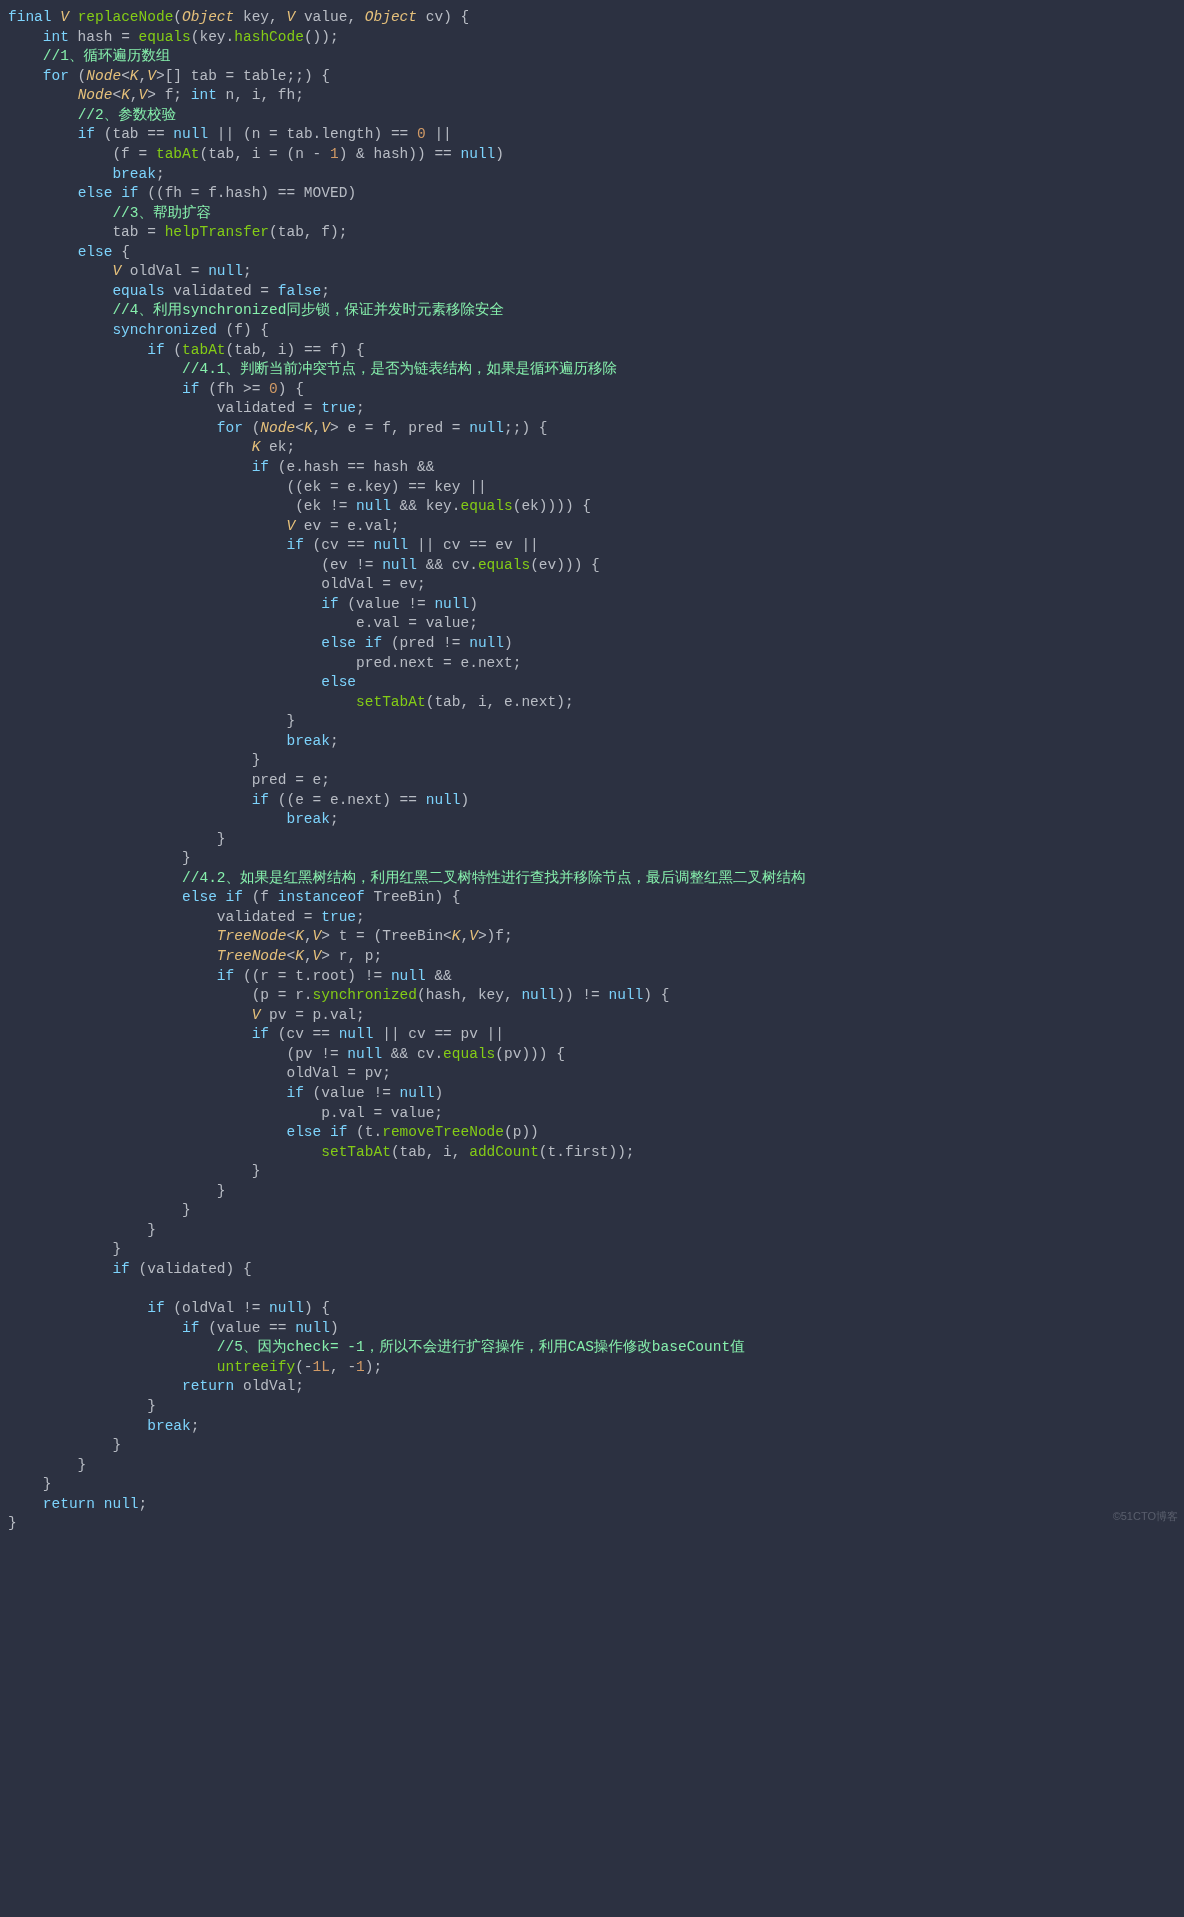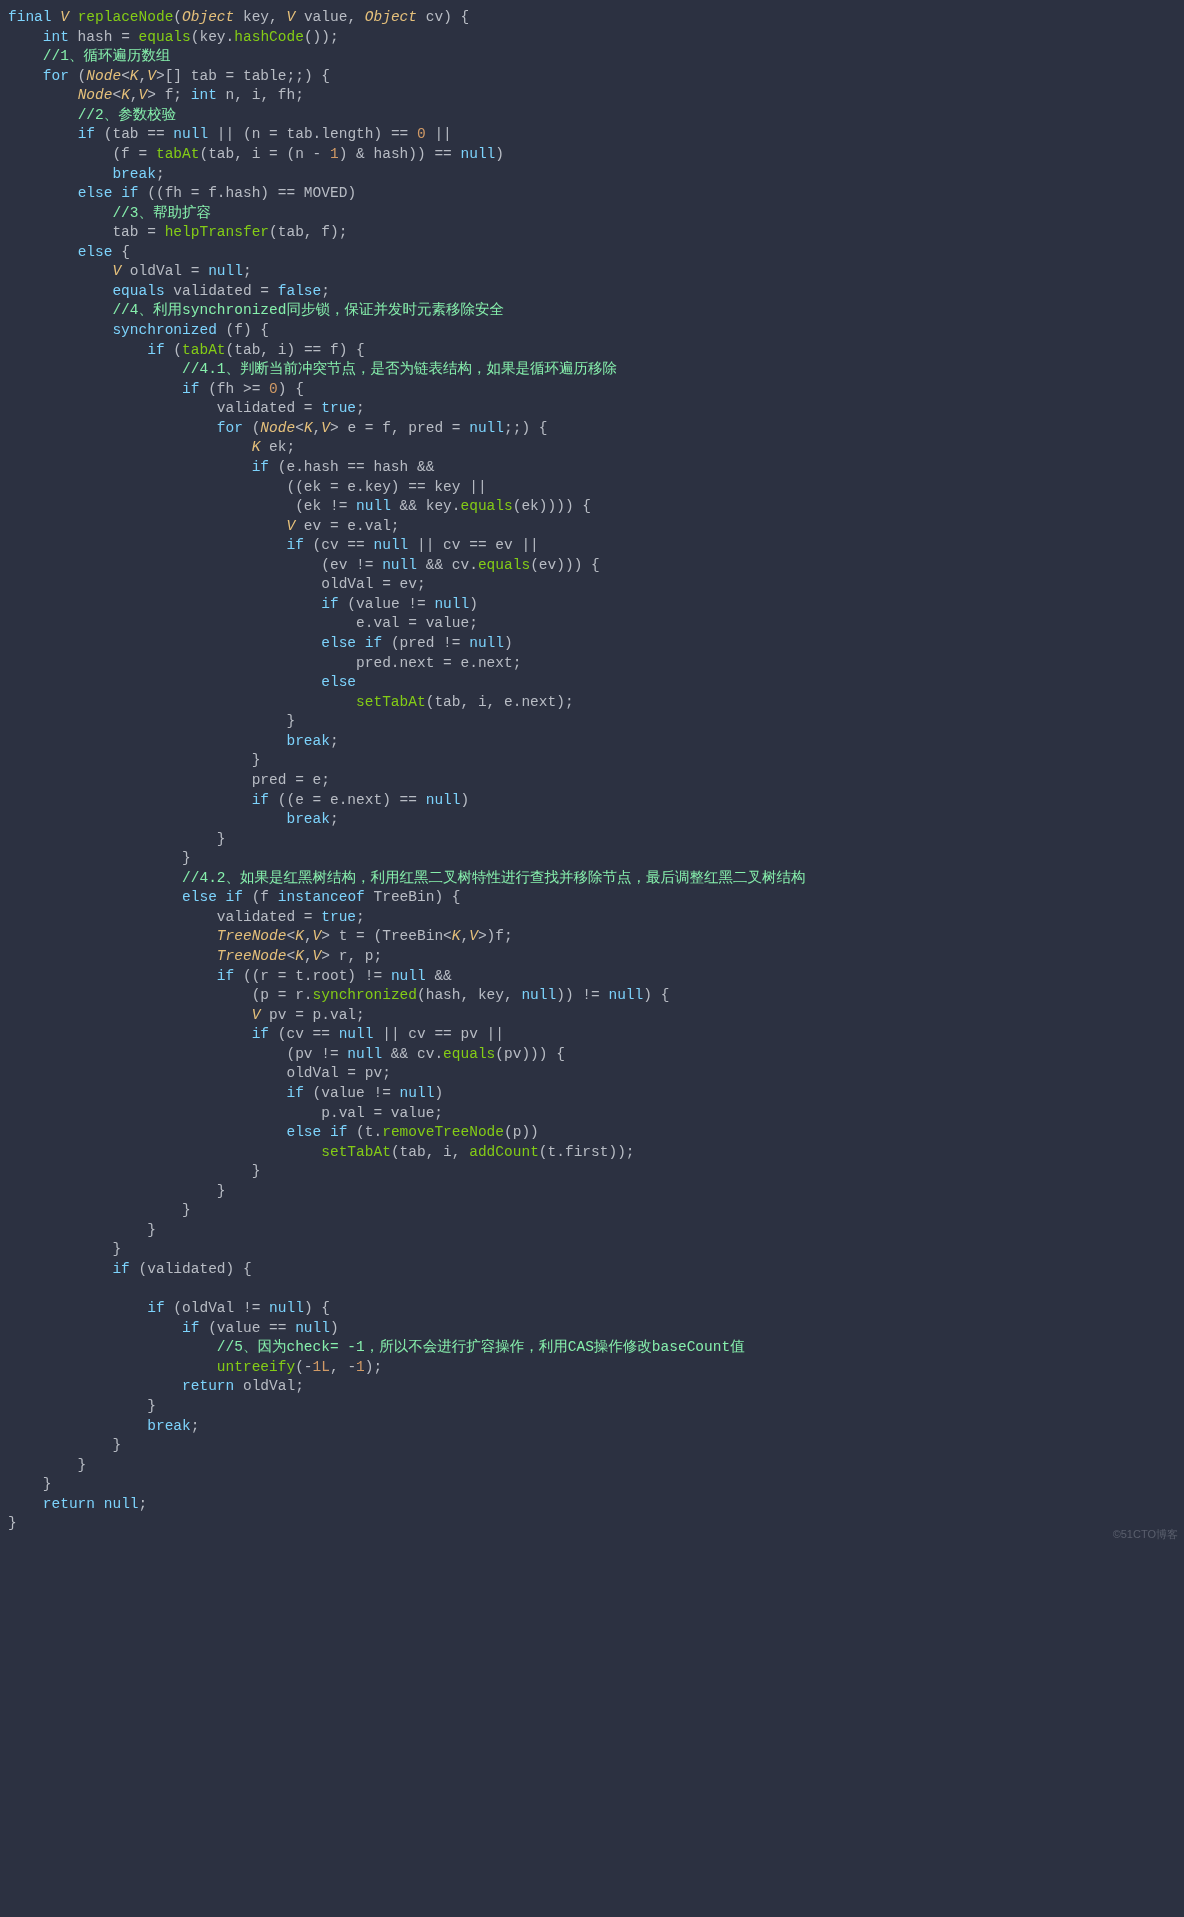--- a/index.html
+++ b/index.html
@@ -20,21 +20,21 @@
     font-family: inherit;
   }
   .kw    { color: #7dd3fc; }           
   .type  { color: #e5c07b; font-style: italic; } 
   .fn    { color: #84cc16; }           
   .num   { color: #d19a66; }           
   .cm    { color: #86efac; }
   .wm {
     position: absolute;
     right: 6px;
-    bottom: 0;
+    bottom: 18px;
     color: #5a5f6d;
     font-size: 11px;
     font-family: sans-serif;
     margin-left: 19px;
   }
 </style>
 </head>
 <body>
 
 <pre id="code"><span class="kw">final</span> <span class="type">V</span> <span class="fn">replaceNode</span>(<span class="type">Object</span> key, <span class="type">V</span> value, <span class="type">Object</span> cv) {

